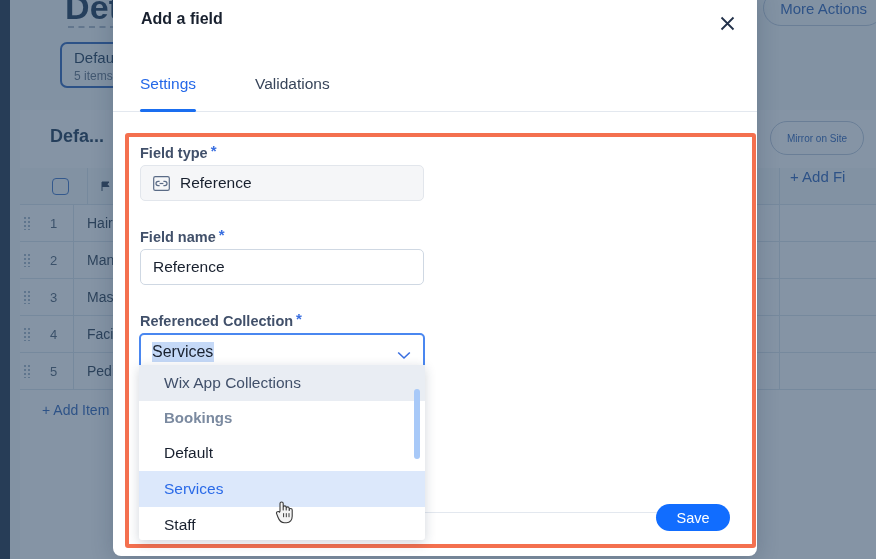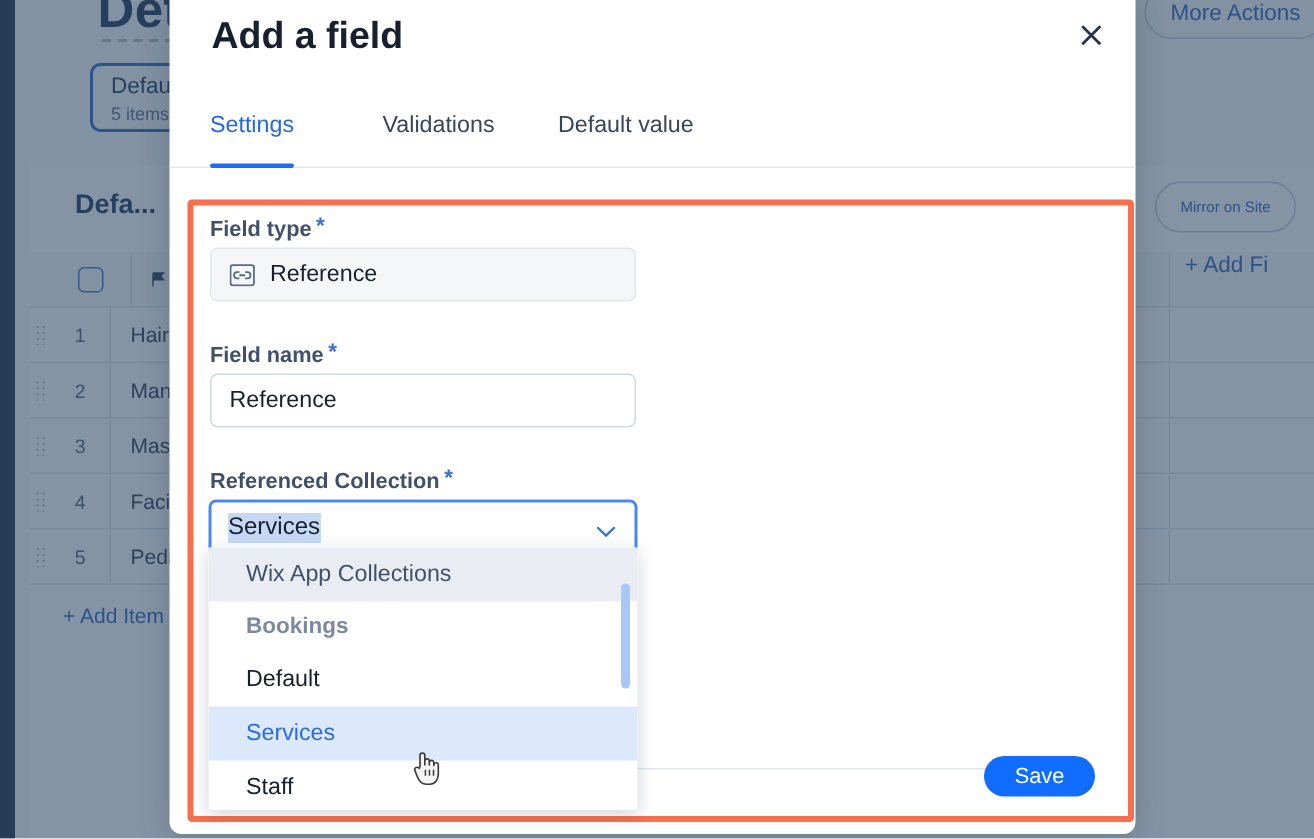--- a/index.html
+++ b/index.html
@@ -106,21 +106,21 @@
   .modal {
     position: absolute; left: 113px; top: -8px;
     width: 644px; height: 564px;
     background: #ffffff;
     border-radius: 8px;
     box-shadow: 0 4px 22px rgba(20,40,70,0.22);
     overflow: visible;
   }
   .modal-title {
     position: absolute; left: 28px; top: 18px;
-    font-size: 25px; font-weight: bold; color: #18202e;
+    font-size: 16px; font-weight: bold; color: #18202e;
   }
   .modal-close {
     position: absolute; right: 19px; top: 20px;
     width: 22px; height: 22px; display: flex; align-items: center; justify-content: center;
     color: #22314a;
   }
 
   .tabs {
     position: absolute; left: 0; top: 78px; width: 100%;
     height: 42px;
@@ -346,21 +346,20 @@
 
     <div class="modal-close">
       <svg width="15" height="15" viewBox="0 0 15 15">
           <path d="M1.5 1.5l12 12M13.5 1.5l-12 12" stroke="#22314a" stroke-width="1.8" fill="none"></path>
         </svg>
     </div>
 
     <div class="tabs">
       <div class="tab t0 active">Settings</div>
       <div class="tab t1">Validations</div>
-      <div class="tab t2">Default value</div>
     </div>
 
     <div class="form">
 
       <div class="label" style="left:27px; top:30px;">
         <span>Field type</span><span class="req">*</span>
       </div>
       <div class="fieldtype-box" style="top:53px;">
         <span class="ref-icon">
           <svg width="17" height="15" viewBox="0 0 17 15">

